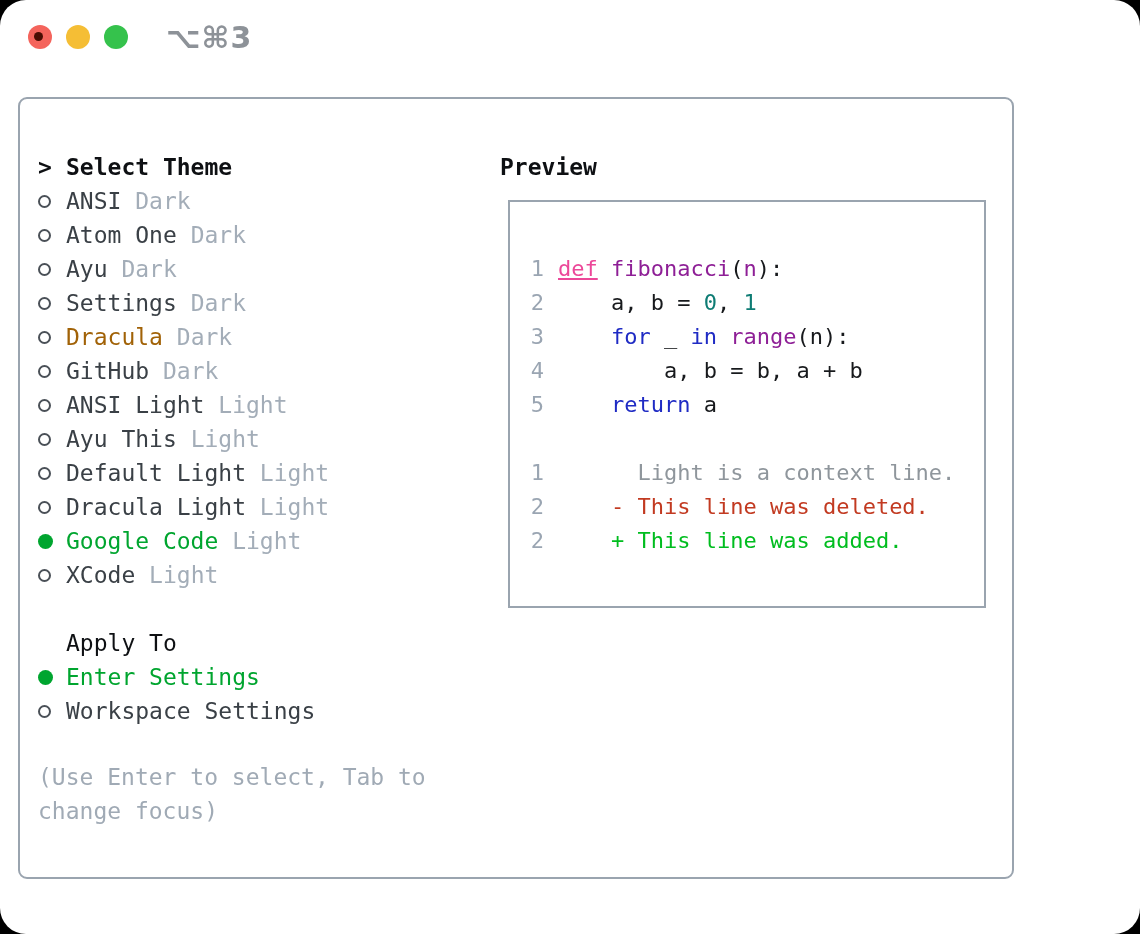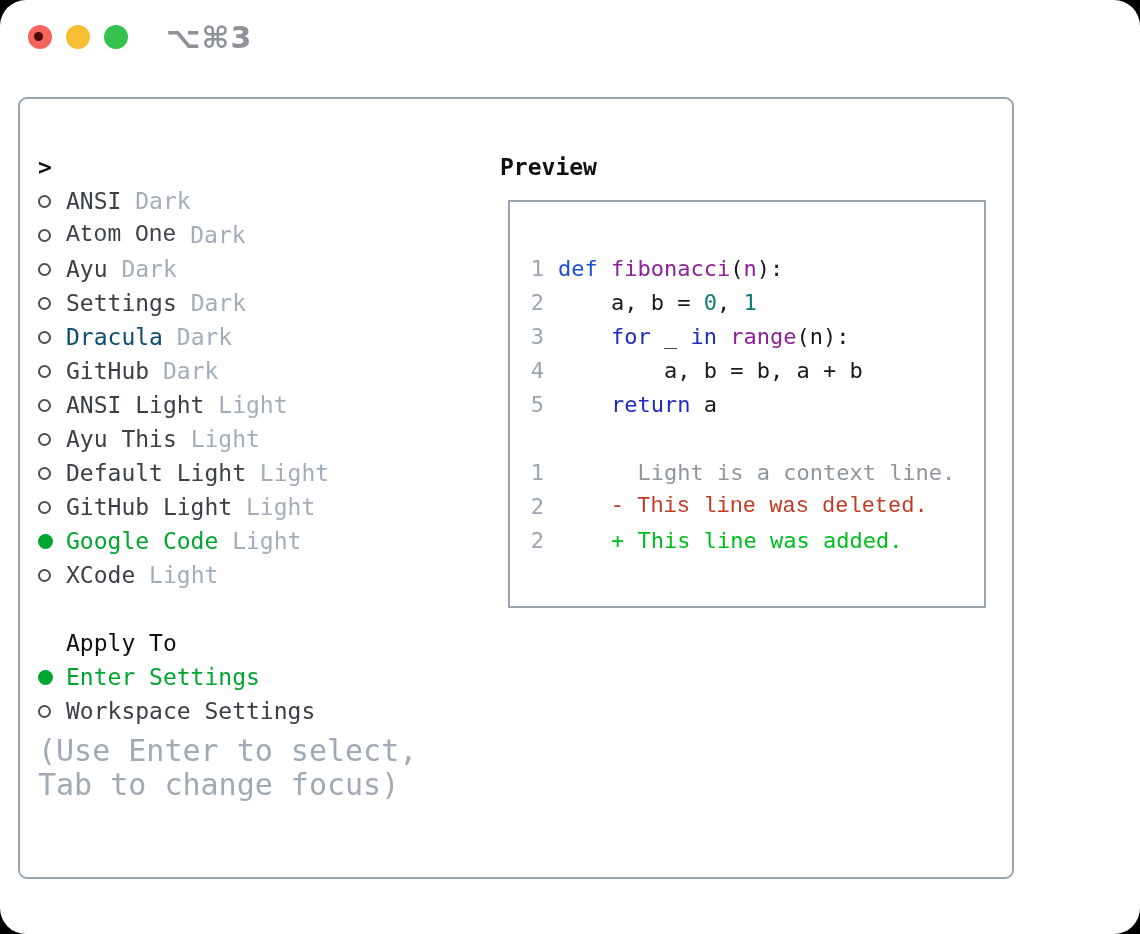--- a/index.html
+++ b/index.html
@@ -30,22 +30,22 @@
   .marker { width:28px; display:flex; align-items:center; }
   .ring {
     width:13px; height:13px; border-radius:50%;
     border:2px solid #4a5057; background:transparent;
   }
   .ring.filled { border:none; width:15px; height:15px; }
   .prompt { font-weight:bold; font-size:23px; }
   .hdr { font-weight:bold; }
   .left-col { position:absolute; left:18px; top:51px; }
   .apply-col { position:absolute; left:18px; top:527px; }
-  .hint { position:absolute; left:18px; top:635px; width:400px;
-          font-size:30px; line-height:34px; white-space:normal; }
+  .hint { position:absolute; left:18px; top:661px; width:400px;
+          font-size:23px; line-height:34px; white-space:normal; }
   
   .preview-hdr { position:absolute; left:480px; top:51px; height:34px;
                  display:flex; align-items:center; font-size:23px; font-weight:bold; }
   .preview-box {
     position:absolute; left:488px; top:101px; width:478px; height:408px;
     border:2px solid #9aa4af; background:#fff; padding:49px 0 0 20px; overflow:hidden;
   }
   .pline { display:flex; height:34px; align-items:center; font-size:22px; white-space:pre; }
   .lineno { display:inline-block; width:14px; text-align:right; margin-right:14px; }
 </style>
@@ -61,32 +61,33 @@
     <span class="light min" style="background-color: rgb(245, 190, 53);"></span>
     <span class="light zoomb" style="background-color: rgb(53, 194, 76);"></span>
     <span class="wintitle" style="color: rgb(141, 146, 152);">⌥⌘3</span>
   </div>
 
   <div class="panel">
 
     <div class="left-col">
       <div class="row">
         <span class="marker"><span class="prompt" style="color: rgb(14, 16, 19);">&gt;</span></span>
+        <span class="hdr" style="color: rgb(14, 16, 19);">Select Theme</span>
       </div>
       <div id="theme-items">
           <div class="row"><span class="marker"><span class="ring" style="border-color: rgb(74, 80, 87);"></span></span><span style="color: rgb(58, 64, 70);">ANSI</span><span style="color: rgb(163, 173, 184);"> Dark</span></div>
-          <div class="row"><span class="marker"><span class="ring" style="border-color: rgb(74, 80, 87);"></span></span><span style="color: rgb(58, 64, 70); font-family: Liberation Mono, monospace;">Atom One</span><span style="color: rgb(163, 173, 184);"> Dark</span></div>
+          <div class="row"><span class="marker"><span class="ring" style="border-color: rgb(74, 80, 87);"></span></span><span style="color: rgb(58, 64, 70);">Atom One</span><span style="color: rgb(163, 173, 184);"> Dark</span></div>
           <div class="row"><span class="marker"><span class="ring" style="border-color: rgb(74, 80, 87);"></span></span><span style="color: rgb(58, 64, 70);">Ayu</span><span style="color: rgb(163, 173, 184);"> Dark</span></div>
           <div class="row"><span class="marker"><span class="ring" style="border-color: rgb(74, 80, 87);"></span></span><span style="color: rgb(58, 64, 70);">Settings</span><span style="color: rgb(163, 173, 184);"> Dark</span></div>
-          <div class="row"><span class="marker"><span class="ring" style="border-color: rgb(74, 80, 87);"></span></span><span style="color: #0c4a6e;">Dracula</span><span style="color: rgb(163, 173, 184);"> Dark</span></div>
+          <div class="row"><span class="marker"><span class="ring" style="border-color: rgb(74, 80, 87);"></span></span><span style="color: #a16207;">Dracula</span><span style="color: rgb(163, 173, 184);"> Dark</span></div>
           <div class="row"><span class="marker"><span class="ring" style="border-color: rgb(74, 80, 87);"></span></span><span style="color: rgb(58, 64, 70);">GitHub</span><span style="color: rgb(163, 173, 184);"> Dark</span></div>
           <div class="row"><span class="marker"><span class="ring" style="border-color: rgb(74, 80, 87);"></span></span><span style="color: rgb(58, 64, 70);">ANSI Light</span><span style="color: rgb(163, 173, 184);"> Light</span></div>
           <div class="row"><span class="marker"><span class="ring" style="border-color: rgb(74, 80, 87);"></span></span><span style="color: rgb(58, 64, 70);">Ayu This</span><span style="color: rgb(163, 173, 184);"> Light</span></div>
           <div class="row"><span class="marker"><span class="ring" style="border-color: rgb(74, 80, 87);"></span></span><span style="color: rgb(58, 64, 70);">Default Light</span><span style="color: rgb(163, 173, 184);"> Light</span></div>
-          <div class="row"><span class="marker"><span class="ring" style="border-color: rgb(74, 80, 87);"></span></span><span style="color: rgb(58, 64, 70);">GitHub Light</span><span style="color: rgb(163, 173, 184);"> Light</span></div>
+          <div class="row"><span class="marker"><span class="ring" style="border-color: rgb(74, 80, 87);"></span></span><span style="color: rgb(58, 64, 70);">Dracula Light</span><span style="color: rgb(163, 173, 184);"> Light</span></div>
           <div class="row"><span class="marker"><span class="ring filled" style="background: rgb(0, 165, 47);"></span></span><span style="color: rgb(0, 165, 47);">Google Code</span><span style="color: rgb(163, 173, 184);"> Light</span></div>
           <div class="row"><span class="marker"><span class="ring" style="border-color: rgb(74, 80, 87);"></span></span><span style="color: rgb(58, 64, 70);">XCode</span><span style="color: rgb(163, 173, 184);"> Light</span></div>
         </div>
     </div>
 
     <div class="apply-col">
       <div class="row">
         <span class="marker"></span>
         <span style="color: rgb(14, 16, 19);">Apply To</span>
       </div>
@@ -95,26 +96,26 @@
           <div class="row"><span class="marker"><span class="ring" style="border-color: rgb(74, 80, 87);"></span></span><span style="color: rgb(58, 64, 70);">Workspace Settings</span></div>
         </div>
     </div>
 
     <div class="hint" style="color: rgb(160, 170, 181);">(Use Enter to select, Tab to change focus)</div>
 
     <div class="preview-hdr" style="color: rgb(14, 16, 19);">Preview</div>
 
     <div class="preview-box">
       <div id="preview-lines">
-          <div class="pline"><span class="lineno" style="color: rgb(154, 165, 178);">1</span><span style="color: #1d4ed8;">def</span><span style="color: rgb(23, 25, 28);"> </span><span style="color: rgb(142, 31, 150);">fibonacci</span><span style="color: rgb(23, 25, 28);">(</span><span style="color: rgb(142, 31, 150);">n</span><span style="color: rgb(23, 25, 28);">):</span></div>
+          <div class="pline"><span class="lineno" style="color: rgb(154, 165, 178);">1</span><span style="color: #ec4899; text-decoration: underline;">def</span><span style="color: rgb(23, 25, 28);"> </span><span style="color: rgb(142, 31, 150);">fibonacci</span><span style="color: rgb(23, 25, 28);">(</span><span style="color: rgb(142, 31, 150);">n</span><span style="color: rgb(23, 25, 28);">):</span></div>
           <div class="pline"><span class="lineno" style="color: rgb(154, 165, 178);">2</span><span style="color: rgb(23, 25, 28);">    a, b = </span><span style="color: rgb(14, 124, 116);">0</span><span style="color: rgb(23, 25, 28);">, </span><span style="color: rgb(14, 124, 116);">1</span></div>
           <div class="pline"><span class="lineno" style="color: rgb(154, 165, 178);">3</span><span style="color: rgb(23, 25, 28);">    </span><span style="color: rgb(31, 43, 196);">for</span><span style="color: rgb(23, 25, 28);"> _ </span><span style="color: rgb(31, 43, 196);">in</span><span style="color: rgb(23, 25, 28);"> </span><span style="color: rgb(142, 31, 150);">range</span><span style="color: rgb(23, 25, 28);">(n):</span></div>
           <div class="pline"><span class="lineno" style="color: rgb(154, 165, 178);">4</span><span style="color: rgb(23, 25, 28);">        a, b = b, a + b</span></div>
           <div class="pline"><span class="lineno" style="color: rgb(154, 165, 178);">5</span><span style="color: rgb(23, 25, 28);">    </span><span style="color: rgb(31, 43, 196);">return</span><span style="color: rgb(23, 25, 28);"> a</span></div>
           <div class="pline"><span class="lineno" style="color: rgb(154, 165, 178);"></span></div>
           <div class="pline"><span class="lineno" style="color: rgb(154, 165, 178);">1</span><span style="color: rgb(143, 150, 156);">      Light is a context line.</span></div>
-          <div class="pline"><span class="lineno" style="color: rgb(154, 165, 178);">2</span><span style="color: rgb(194, 58, 33); font-family: Liberation Mono, monospace;">    - This line was deleted.</span></div>
+          <div class="pline"><span class="lineno" style="color: rgb(154, 165, 178);">2</span><span style="color: rgb(194, 58, 33);">    - This line was deleted.</span></div>
           <div class="pline"><span class="lineno" style="color: rgb(154, 165, 178);">2</span><span style="color: rgb(0, 189, 31);">    + This line was added.</span></div>
         </div>
     </div>
 
   </div>
 </div>
 
 </body></html>

